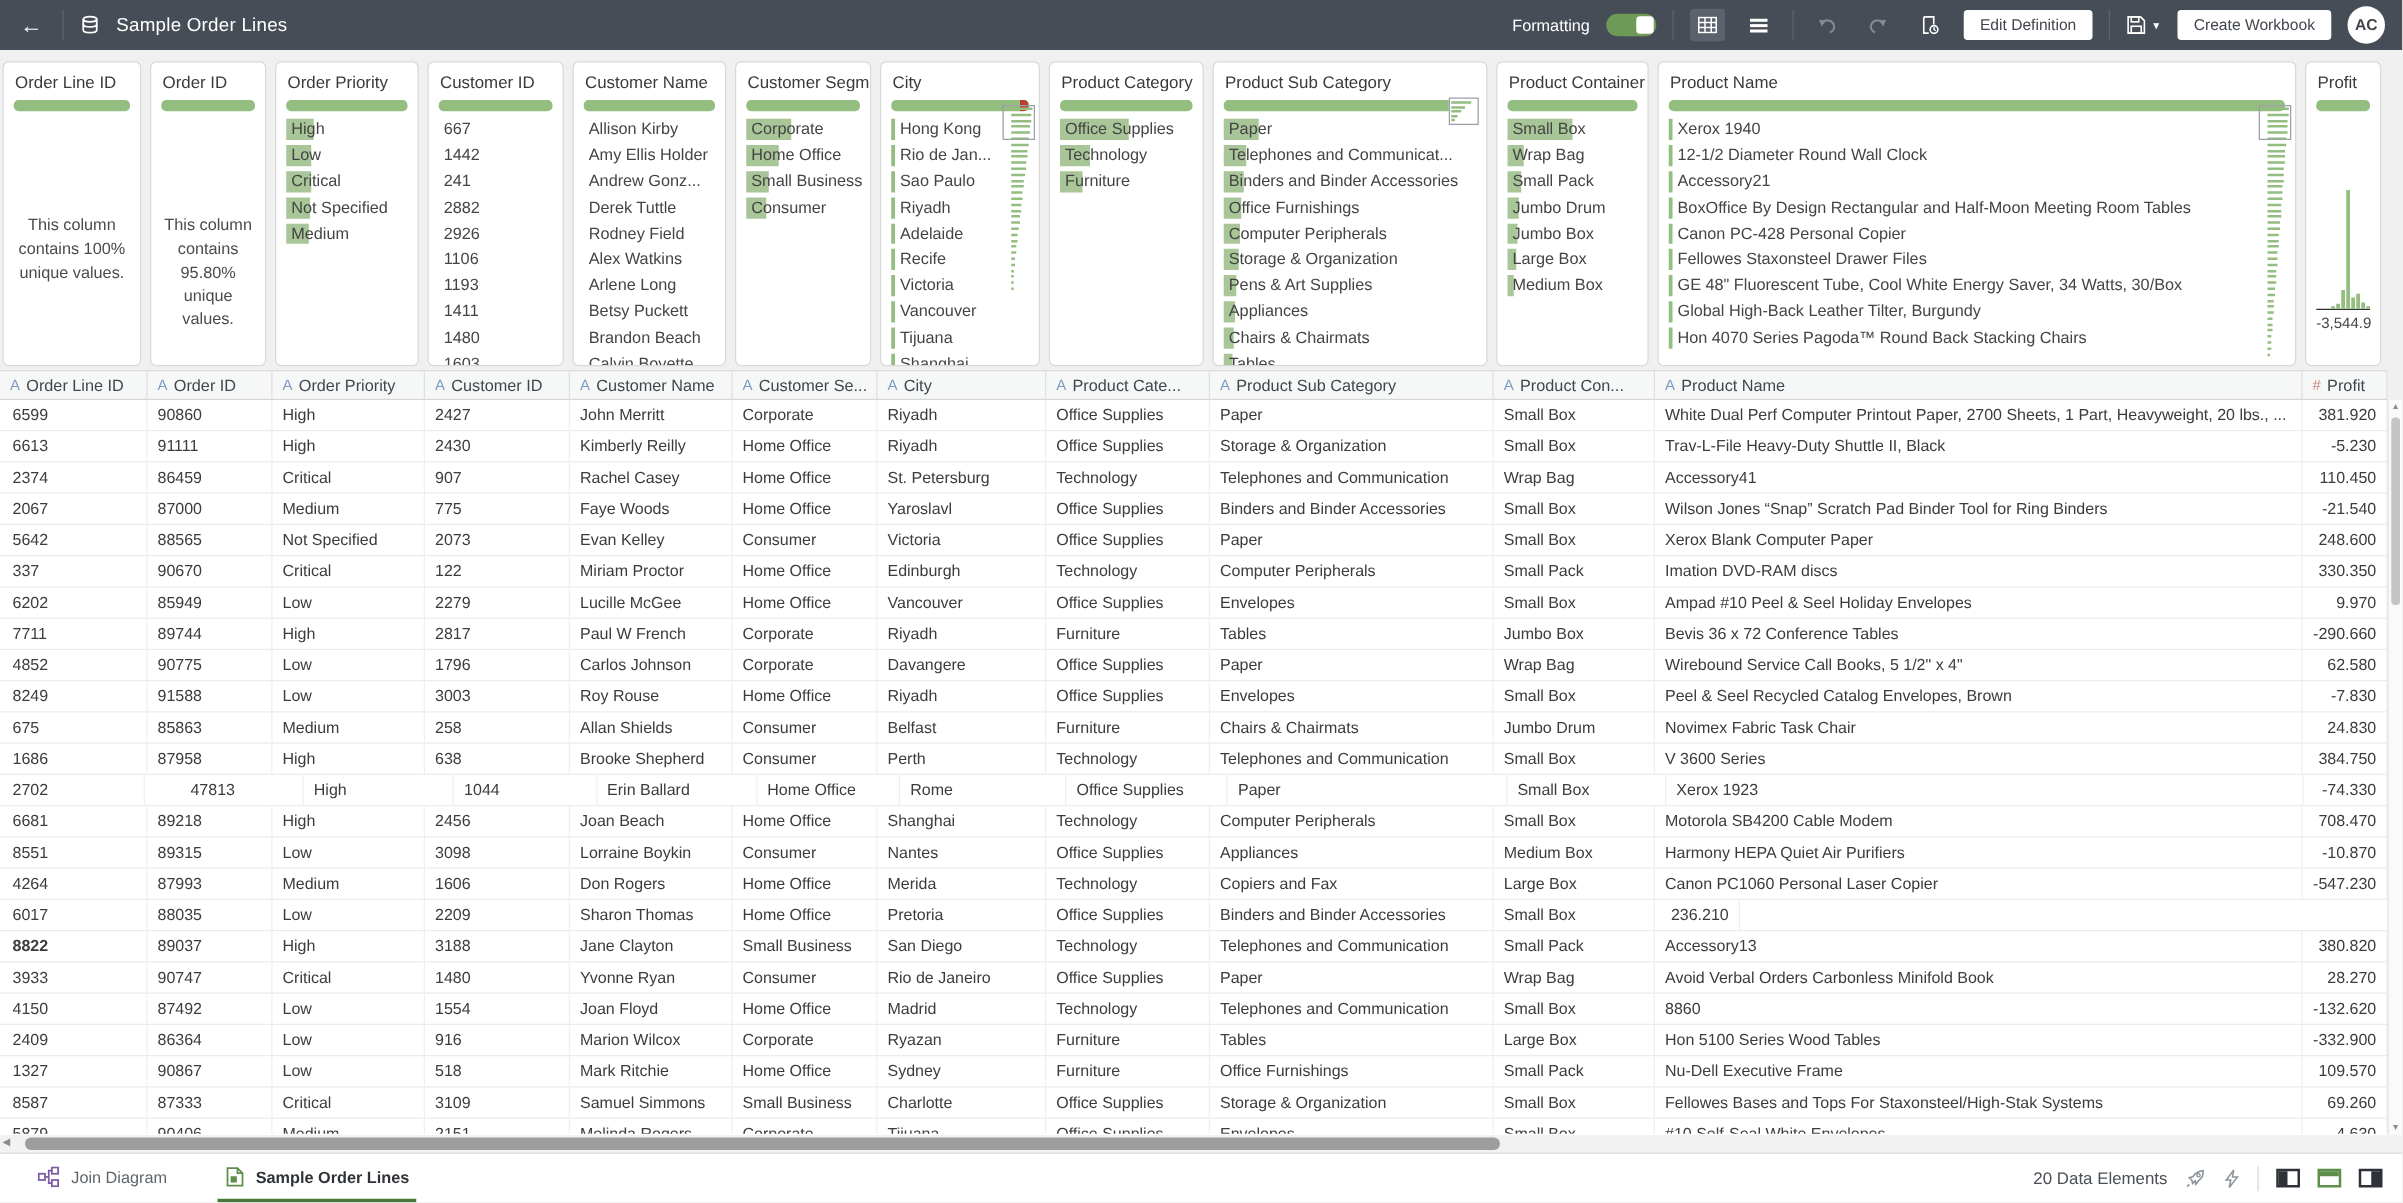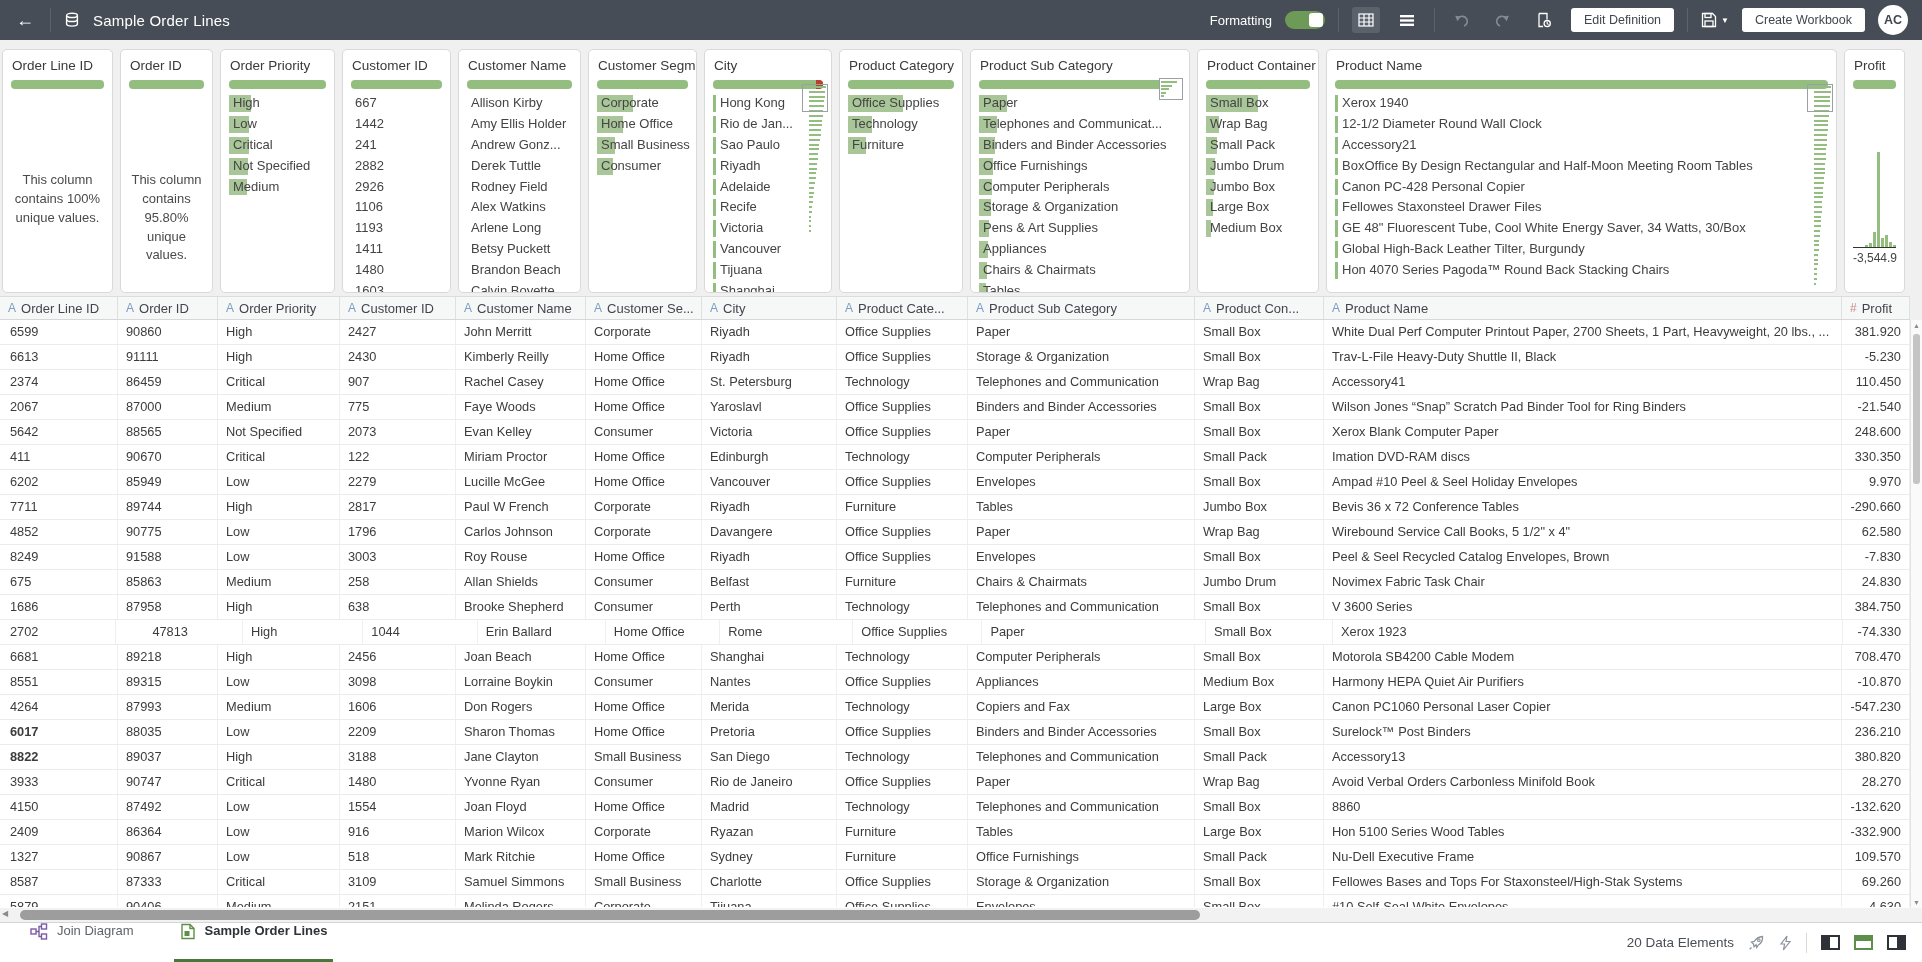--- a/index.html
+++ b/index.html
@@ -69,21 +69,21 @@
   .vscroll .up{top:2px;} .vscroll .down{bottom:2px;}
   .vscroll .vthumb{position:absolute;left:2px;top:14px;width:7px;height:150px;background:#c4c4c4;border-radius:3px;cursor:pointer;}
   .hscroll{position:absolute;left:0;top:908px;width:1922px;height:14px;background:#f2f2f2;}
   .hscroll .larr{position:absolute;left:2px;top:1px;font-size:8px;color:#8b8b8b;cursor:pointer;}
   .hthumb{position:absolute;left:20px;top:2px;width:1180px;height:10px;background:#9d9d9d;border-radius:5px;cursor:pointer;}
 
   
   .footer{position:absolute;left:0;top:922px;width:100%;height:40px;background:#fff;border-top:1px solid #d5d5d5;
           box-sizing:border-box;display:flex;align-items:stretch;}
   .ftabs{display:flex;align-items:stretch;padding-left:24px;gap:34px;}
-  .ftab{display:flex;align-items:flex-start;gap:9px;font-size:13px;color:#5f646b;cursor:pointer;
+  .ftab{display:flex;align-items:center;gap:9px;font-size:13px;color:#5f646b;cursor:pointer;
         border-bottom:3px solid transparent;box-sizing:border-box;padding:0 6px;}
   .ftab.active{color:#2f3338;font-weight:bold;border-bottom-color:#49773a;}
   .f-right{margin-left:auto;display:flex;align-items:center;gap:14px;padding-right:16px;}
   .f-status{font-size:13.5px;color:#4a4f55;}
   .f-sep{width:1px;height:20px;background:#d8d8d8;}
   .lay{width:19px;height:15px;border:2px solid #2e3238;box-sizing:border-box;position:relative;cursor:pointer;background:#fff;}
   .lay .fill{position:absolute;background:#2e3238;}
   .lay.left .fill{left:0;top:0;bottom:0;width:7px;}
   .lay.right .fill{right:0;top:0;bottom:0;width:7px;}
   .lay.top{border-color:#5d8f4a;}
@@ -508,21 +508,21 @@
           <div class="td" style="width: 130px;">Evan Kelley</div>
           <div class="td" style="width: 116px;">Consumer</div>
           <div class="td" style="width: 135px;">Victoria</div>
           <div class="td" style="width: 131px;">Office Supplies</div>
           <div class="td" style="width: 227px;">Paper</div>
           <div class="td" style="width: 129px;">Small Box</div>
           <div class="td" style="width: 518px;">Xerox Blank Computer Paper</div>
           <div class="td num" style="width: 68px;">248.600</div>
         </div>
         <div class="tr">
-          <div class="td" style="width: 118px; padding-left: 10px;">411</div>
+          <div class="td" style="width: 118px; padding-left: 10px;">337</div>
           <div class="td" style="width: 100px;">90670</div>
           <div class="td" style="width: 122px;">Critical</div>
           <div class="td" style="width: 116px;">122</div>
           <div class="td" style="width: 130px;">Miriam Proctor</div>
           <div class="td" style="width: 116px;">Home Office</div>
           <div class="td" style="width: 135px;">Edinburgh</div>
           <div class="td" style="width: 131px;">Technology</div>
           <div class="td" style="width: 227px;">Computer Peripherals</div>
           <div class="td" style="width: 129px;">Small Pack</div>
           <div class="td" style="width: 518px;">Imation DVD-RAM discs</div>
@@ -662,31 +662,30 @@
           <div class="td" style="width: 130px;">Don Rogers</div>
           <div class="td" style="width: 116px;">Home Office</div>
           <div class="td" style="width: 135px;">Merida</div>
           <div class="td" style="width: 131px;">Technology</div>
           <div class="td" style="width: 227px;">Copiers and Fax</div>
           <div class="td" style="width: 129px;">Large Box</div>
           <div class="td" style="width: 518px;">Canon PC1060 Personal Laser Copier</div>
           <div class="td num" style="width: 68px;">-547.230</div>
         </div>
         <div class="tr">
-          <div class="td" style="width: 118px; padding-left: 10px; font-weight: bold;">6017</div>
+          <div class="td" style="width: 118px; padding-left: 10px;">6017</div>
           <div class="td" style="width: 100px;">88035</div>
           <div class="td" style="width: 122px;">Low</div>
           <div class="td" style="width: 116px;">2209</div>
           <div class="td" style="width: 130px;">Sharon Thomas</div>
           <div class="td" style="width: 116px;">Home Office</div>
           <div class="td" style="width: 135px;">Pretoria</div>
           <div class="td" style="width: 131px;">Office Supplies</div>
           <div class="td" style="width: 227px;">Binders and Binder Accessories</div>
           <div class="td" style="width: 129px;">Small Box</div>
-          <div class="td" style="width: 518px;">Surelock™ Post Binders</div>
           <div class="td num" style="width: 68px;">236.210</div>
         </div>
         <div class="tr">
           <div class="td" style="width: 118px; padding-left: 10px; font-weight: bold;">8822</div>
           <div class="td" style="width: 100px;">89037</div>
           <div class="td" style="width: 122px;">High</div>
           <div class="td" style="width: 116px;">3188</div>
           <div class="td" style="width: 130px;">Jane Clayton</div>
           <div class="td" style="width: 116px;">Small Business</div>
           <div class="td" style="width: 135px;">San Diego</div>

